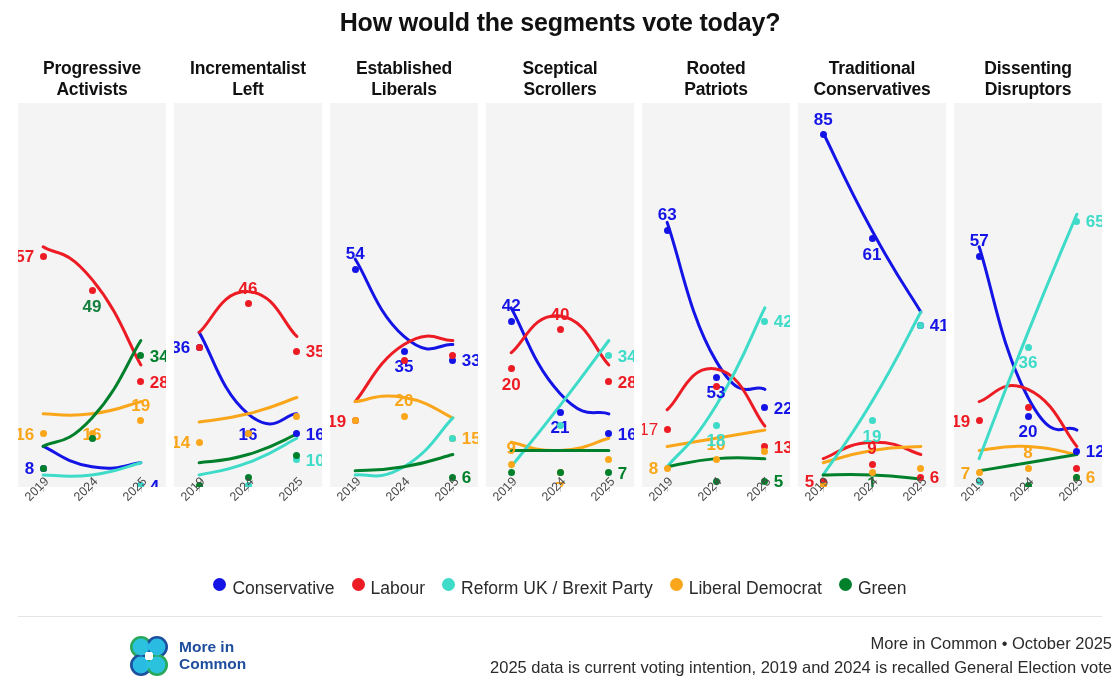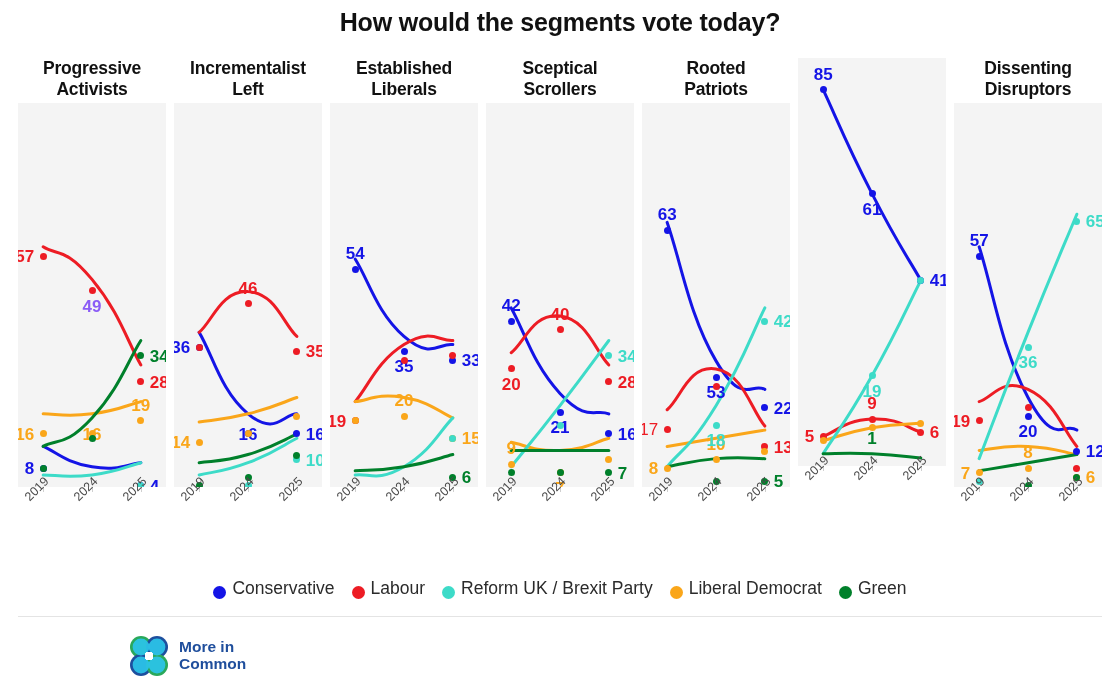--- a/index.html
+++ b/index.html
@@ -62,21 +62,21 @@
     transform:rotate(-45deg);
     transform-origin:left top;
     white-space:nowrap;
   }
 
   .legend{
     position:absolute;top:578px;left:0;width:1120px;
     display:flex;flex-direction:row;align-items:center;justify-content:center;
     gap:17px;
   }
-  .legend-item{display:flex;flex-direction:row;align-items:flex-end;gap:6px;}
+  .legend-item{display:flex;flex-direction:row;align-items:flex-start;gap:6px;}
   .legend-dot{width:13px;height:13px;border-radius:50%;display:block;}
   .legend-label{font-size:17.5px;color:#2b2b2b;white-space:nowrap;}
 
   .divider{
     position:absolute;top:616px;left:18px;width:1084px;height:1px;
     background:#e4e4e4;
   }
 
   .footer{
     position:absolute;top:628px;left:0;width:1120px;height:66px;
@@ -123,21 +123,21 @@
             </g>
           </svg>
           <div style="position: absolute; left: calc(17% - 3.5px); top: 361.833px; width: 7px; height: 7px; border-radius: 50%; background: rgb(20, 20, 230);"></div>
           <div style="position: absolute; color: rgb(20, 20, 230); font-size: 17px; font-weight: bold; white-space: nowrap; line-height: 1; left: calc(17% - 9px); transform: translate(-100%, -50%); top: 365.333px;">8</div>
           <div style="position: absolute; left: calc(50% - 3.5px); top: 383.5px; width: 7px; height: 7px; border-radius: 50%; background: rgb(20, 20, 230);"></div>
           <div style="position: absolute; left: calc(83% - 3.5px); top: 379.167px; width: 7px; height: 7px; border-radius: 50%; background: rgb(20, 20, 230);"></div>
           <div style="position: absolute; color: rgb(20, 20, 230); font-size: 17px; font-weight: bold; white-space: nowrap; line-height: 1; left: calc(83% + 9px); transform: translate(0px, -50%); top: 382.667px;">4</div>
           <div style="position: absolute; left: calc(17% - 3.5px); top: 149.5px; width: 7px; height: 7px; border-radius: 50%; background: rgb(237, 28, 36);"></div>
           <div style="position: absolute; color: rgb(237, 28, 36); font-size: 17px; font-weight: bold; white-space: nowrap; line-height: 1; left: calc(17% - 9px); transform: translate(-100%, -50%); top: 153px;">57</div>
           <div style="position: absolute; left: calc(50% - 3.5px); top: 184.167px; width: 7px; height: 7px; border-radius: 50%; background: rgb(237, 28, 36);"></div>
-          <div style="position: absolute; color: #8b5cf6; font-size: 17px; font-weight: bold; white-space: nowrap; line-height: 1; left: 50%; transform: translate(-50%, 0px); top: 194.667px;">49</div>
+          <div style="position: absolute; color: #15803d; font-size: 17px; font-weight: bold; white-space: nowrap; line-height: 1; left: 50%; transform: translate(-50%, 0px); top: 194.667px;">49</div>
           <div style="position: absolute; left: calc(83% - 3.5px); top: 275.167px; width: 7px; height: 7px; border-radius: 50%; background: rgb(237, 28, 36);"></div>
           <div style="position: absolute; color: rgb(237, 28, 36); font-size: 17px; font-weight: bold; white-space: nowrap; line-height: 1; left: calc(83% + 9px); transform: translate(0px, -50%); top: 278.667px;">28</div>
           <div style="position: absolute; left: calc(17% - 3.5px); top: 327.167px; width: 7px; height: 7px; border-radius: 50%; background: rgb(250, 166, 26);"></div>
           <div style="position: absolute; color: rgb(250, 166, 26); font-size: 17px; font-weight: bold; white-space: nowrap; line-height: 1; left: calc(17% - 9px); transform: translate(-100%, -50%); top: 330.667px;">16</div>
           <div style="position: absolute; left: calc(50% - 3.5px); top: 327.167px; width: 7px; height: 7px; border-radius: 50%; background: rgb(250, 166, 26);"></div>
           <div style="position: absolute; color: rgb(250, 166, 26); font-size: 17px; font-weight: bold; white-space: nowrap; line-height: 1; left: 50%; transform: translate(-50%, -50%); top: 330.667px;">16</div>
           <div style="position: absolute; left: calc(83% - 3.5px); top: 314.167px; width: 7px; height: 7px; border-radius: 50%; background: rgb(250, 166, 26);"></div>
           <div style="position: absolute; color: rgb(250, 166, 26); font-size: 17px; font-weight: bold; white-space: nowrap; line-height: 1; left: 83%; transform: translate(-50%, -100%); top: 310.667px;">19</div>
           <div style="position: absolute; left: calc(83% - 3.5px); top: 379.167px; width: 7px; height: 7px; border-radius: 50%; background: rgb(61, 219, 200);"></div>
           <div style="position: absolute; left: calc(17% - 3.5px); top: 361.833px; width: 7px; height: 7px; border-radius: 50%; background: rgb(0, 128, 43);"></div>
@@ -348,20 +348,26 @@
         <div class="axis-row">
           <div class="tick-line" style="left: 17%;"></div>
           <div class="tick-label" style="left: calc(17% - 21px);">2019</div>
           <div class="tick-line" style="left: 50%;"></div>
           <div class="tick-label" style="left: calc(50% - 21px);">2024</div>
           <div class="tick-line" style="left: 83%;"></div>
           <div class="tick-label" style="left: calc(83% - 21px);">2025</div>
         </div>
       </div>
       <div class="panel">
+        <div class="panel-title">
+          <div>
+            <span>Traditional</span>
+            <span>Conservatives</span>
+          </div>
+        </div>
         <div class="plot-wrap">
           <svg viewBox="0 0 100 408" preserveAspectRatio="none">
             <g>
               <path d="M 17 31.666666666666675 C 26.240000000000002 60.786666666666676, 31.52 82.27999999999997, 50 135.66666666666666 C 68.48 189.05333333333334, 73.76 198.0666666666667, 83 222.33333333333337" fill="none" stroke="#1414e6" stroke-width="3" stroke-linecap="round" stroke-linejoin="round" vector-effect="non-scaling-stroke"></path>
               <path d="M 17 378.3333333333333 C 26.240000000000002 373.47999999999996, 31.52 362.2133333333333, 50 361 C 68.48 359.7866666666667, 73.76 370.36, 83 374" fill="none" stroke="#ed1c24" stroke-width="3" stroke-linecap="round" stroke-linejoin="round" vector-effect="non-scaling-stroke"></path>
               <path d="M 17 382.6666666666667 C 26.240000000000002 379.0266666666667, 31.52 374.52000000000004, 50 369.6666666666667 C 68.48 364.81333333333333, 73.76 366.5466666666667, 83 365.3333333333333" fill="none" stroke="#faa61a" stroke-width="3" stroke-linecap="round" stroke-linejoin="round" vector-effect="non-scaling-stroke"></path>
               <path d="M 17 395.6666666666667 C 26.240000000000002 373.82666666666665, 31.52 366.19999999999993, 50 317.66666666666663 C 68.48 269.1333333333333, 73.76 249.0266666666667, 83 222.33333333333337" fill="none" stroke="#3ddbc8" stroke-width="3" stroke-linecap="round" stroke-linejoin="round" vector-effect="non-scaling-stroke"></path>
               <path d="M 17 395.6666666666667 C 26.240000000000002 395.6666666666667, 31.52 394.4533333333334, 50 395.6666666666667 C 68.48 396.88, 73.76 398.7866666666667, 83 400" fill="none" stroke="#00802b" stroke-width="3" stroke-linecap="round" stroke-linejoin="round" vector-effect="non-scaling-stroke"></path>
             </g>
           </svg>
@@ -483,15 +489,19 @@
         <circle cx="15" cy="31" r="8.4" fill="#2bc4e8" opacity="0.93"></circle>
         <circle cx="31" cy="31" r="8.4" fill="#2bc4e8" opacity="0.93"></circle>
         <rect x="20" y="18" width="6" height="8" fill="#ffffff"></rect>
         <rect x="19" y="19" width="8" height="6" fill="#ffffff"></rect>
       </svg>
       <div class="brand-text">
         <div>More in</div>
         <div>Common</div>
       </div>
     </div>
+    <div class="footer-right">
+      <div class="footer-line1">More in Common • October 2025</div>
+      <div class="footer-line2">2025 data is current voting intention, 2019 and 2024 is recalled General Election vote</div>
+    </div>
   </div>
 
 </div>
 
 </body></html>

